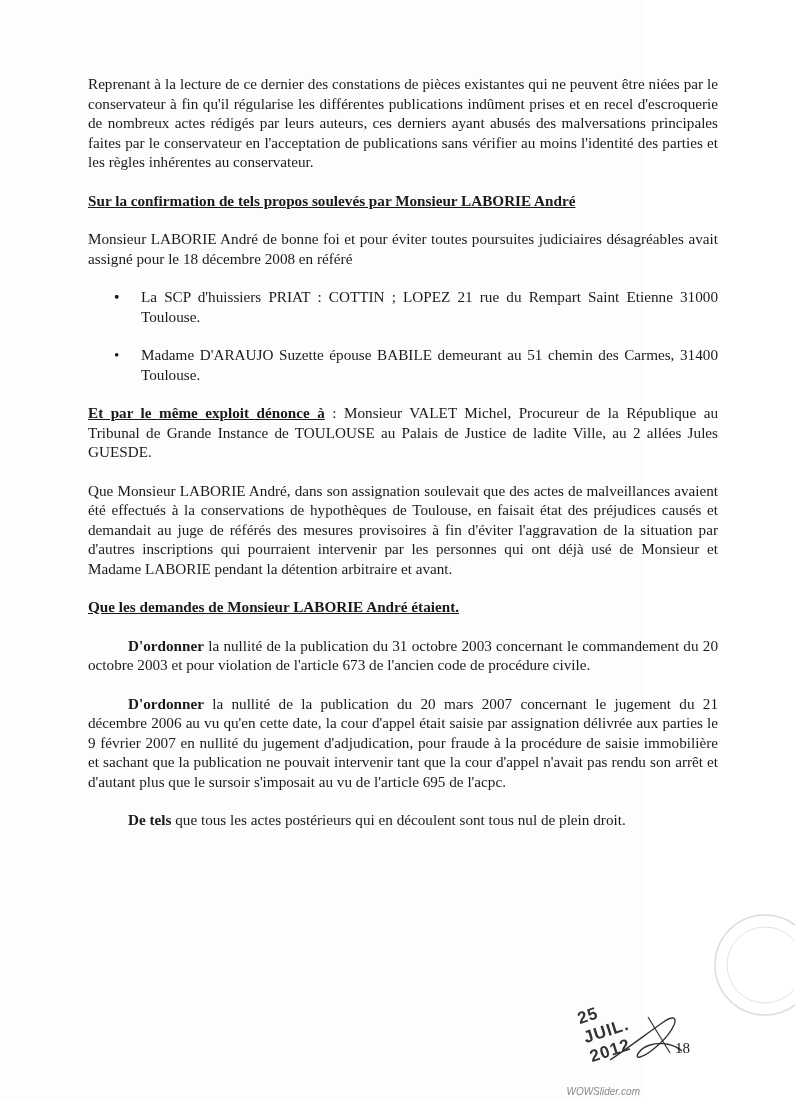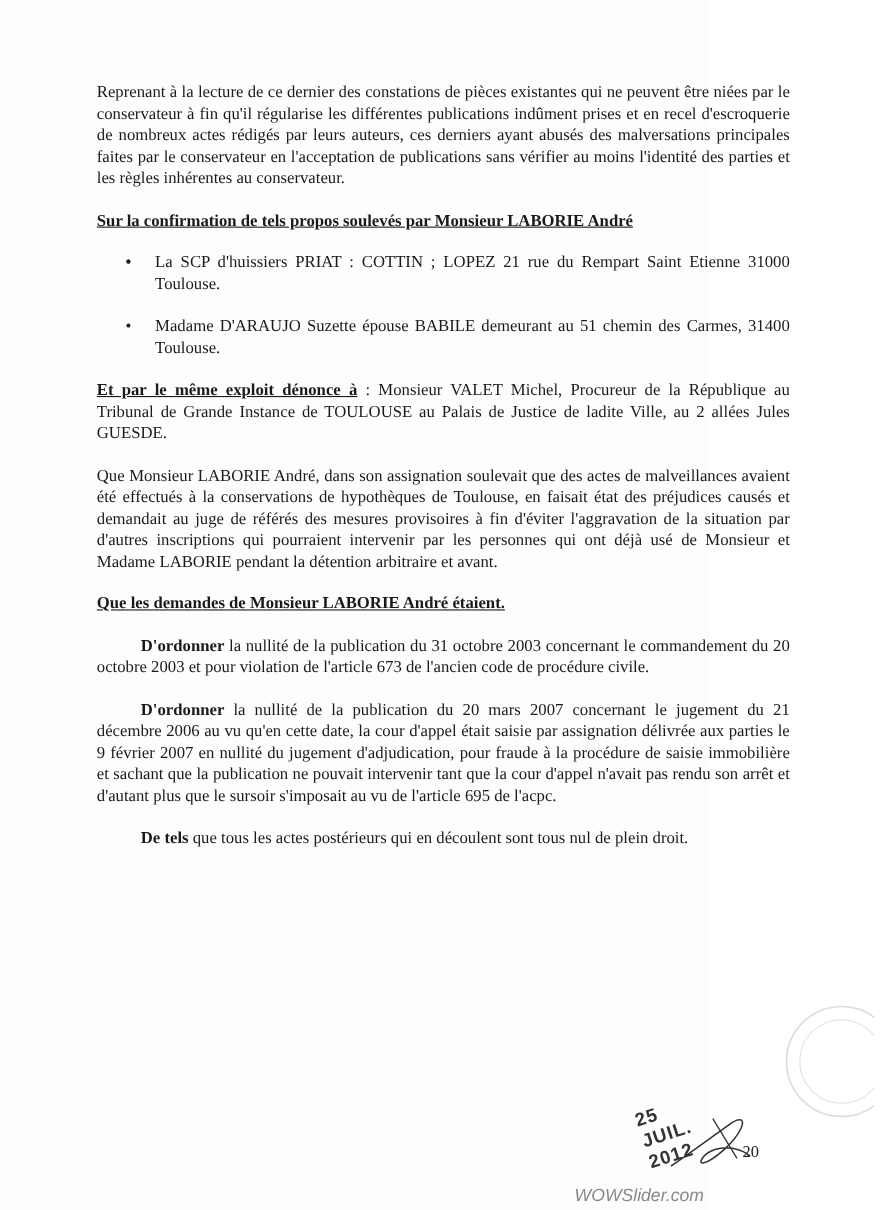--- a/index.html
+++ b/index.html
@@ -90,35 +90,36 @@
       top: 905px;
       width: 90px;
       height: 120px;
       opacity: 0.25;
     }
     .watermark {
       position: absolute;
       right: 4px;
       bottom: 3px;
       font-family: "Liberation Sans", sans-serif;
-      font-size: 16px;
+      font-size: 10px;
       color: #888;
       font-style: italic;
     }
   </style>
 </head>
 <body>
 
 <div class="page">
   <div class="content">
 
     <p class="para">Reprenant à la lecture de ce dernier des constations de pièces existantes qui ne peuvent être niées par le conservateur à fin qu'il régularise les différentes publications indûment prises et en recel d'escroquerie de nombreux actes rédigés par leurs auteurs, ces derniers ayant abusés des malversations principales faites par le conservateur en l'acceptation de publications sans vérifier au moins l'identité des parties et les règles inhérentes au conservateur.</p>
 
     <p class="heading">Sur la confirmation de tels propos soulevés par Monsieur LABORIE André</p>
 
+    <p class="para">Monsieur LABORIE André de bonne foi et pour éviter toutes poursuites judiciaires désagréables avait assigné pour le 18 décembre 2008 en référé</p>
 
     <ul class="bullets">
       <li>
         <span class="bullet">•</span>
       </li>
       <li>
         <span class="bullet">•</span>
         <span>La SCP d'huissiers PRIAT : COTTIN ; LOPEZ 21 rue du Rempart Saint Etienne 31000 Toulouse.</span>
       </li>
       <li>
@@ -146,16 +147,16 @@
     <circle cx="60" cy="60" r="38" fill="none" stroke="#888" stroke-width="1"></circle>
   </svg>
 
   <div class="stamp-date">25 JUIL. 2012</div>
 
   <svg class="signature" viewBox="0 0 90 65">
     <path d="M10 55 C 25 45, 45 30, 62 18 C 70 12, 78 10, 74 20 C 68 34, 48 50, 40 52 C 34 54, 38 44, 50 40 C 62 36, 75 40, 82 46" fill="none" stroke="#333" stroke-width="1.4"></path>
     <path d="M48 12 L 70 48" fill="none" stroke="#333" stroke-width="1.2"></path>
   </svg>
 
-  <div class="page-number">20</div>
+  <div class="page-number">18</div>
 
   <div class="watermark">WOWSlider.com</div>
 </div>
 
 </body></html>

